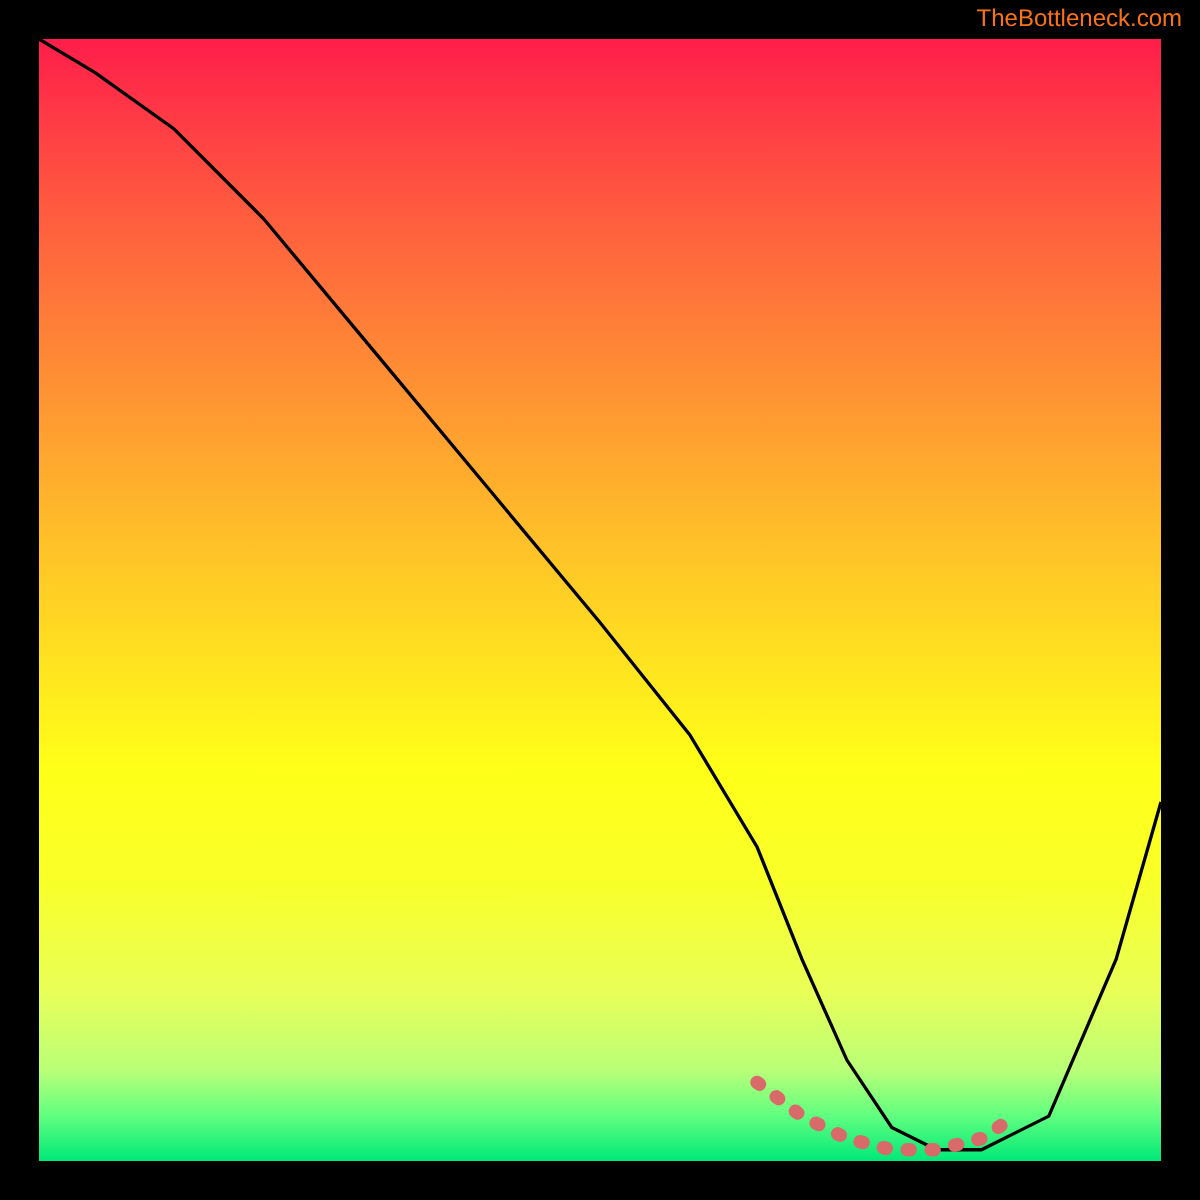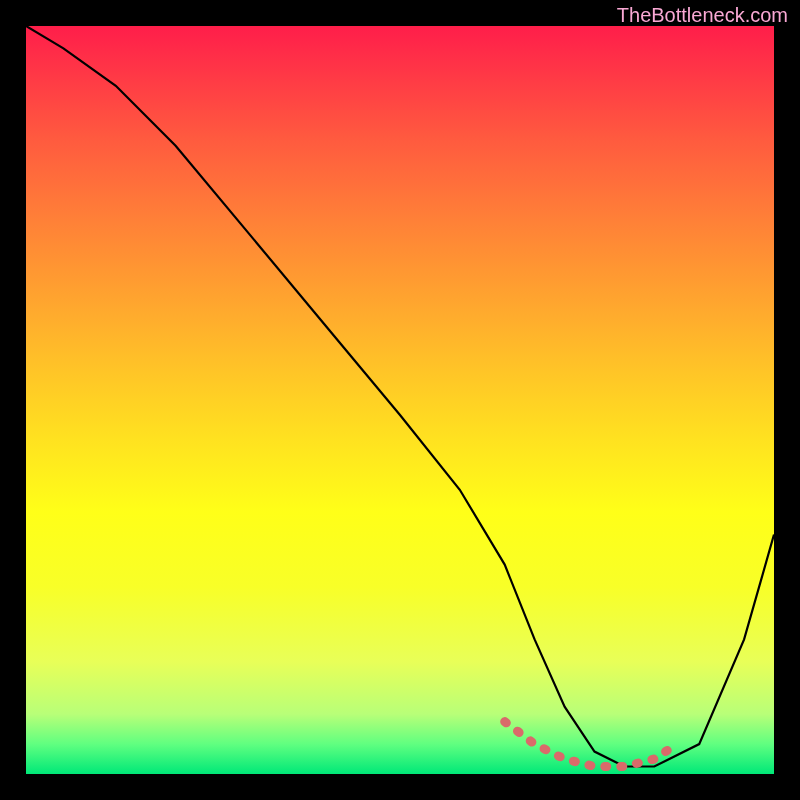--- a/index.html
+++ b/index.html
@@ -8,22 +8,22 @@
     width: 800px;
     height: 800px;
     background: #000;
     position: relative;
     font-family: Arial, sans-serif;
   }
   .attribution {
     position: absolute;
     top: 4px;
     right: 12px;
-    color: #f9a8d4;
-    font-size: 20px;
+    color: #f97316;
+    font-size: 16px;
     font-weight: 500;
     z-index: 10;
   }
   .plot-area {
     position: absolute;
     left: 26px;
     top: 26px;
     width: 748px;
     height: 748px;
   }

